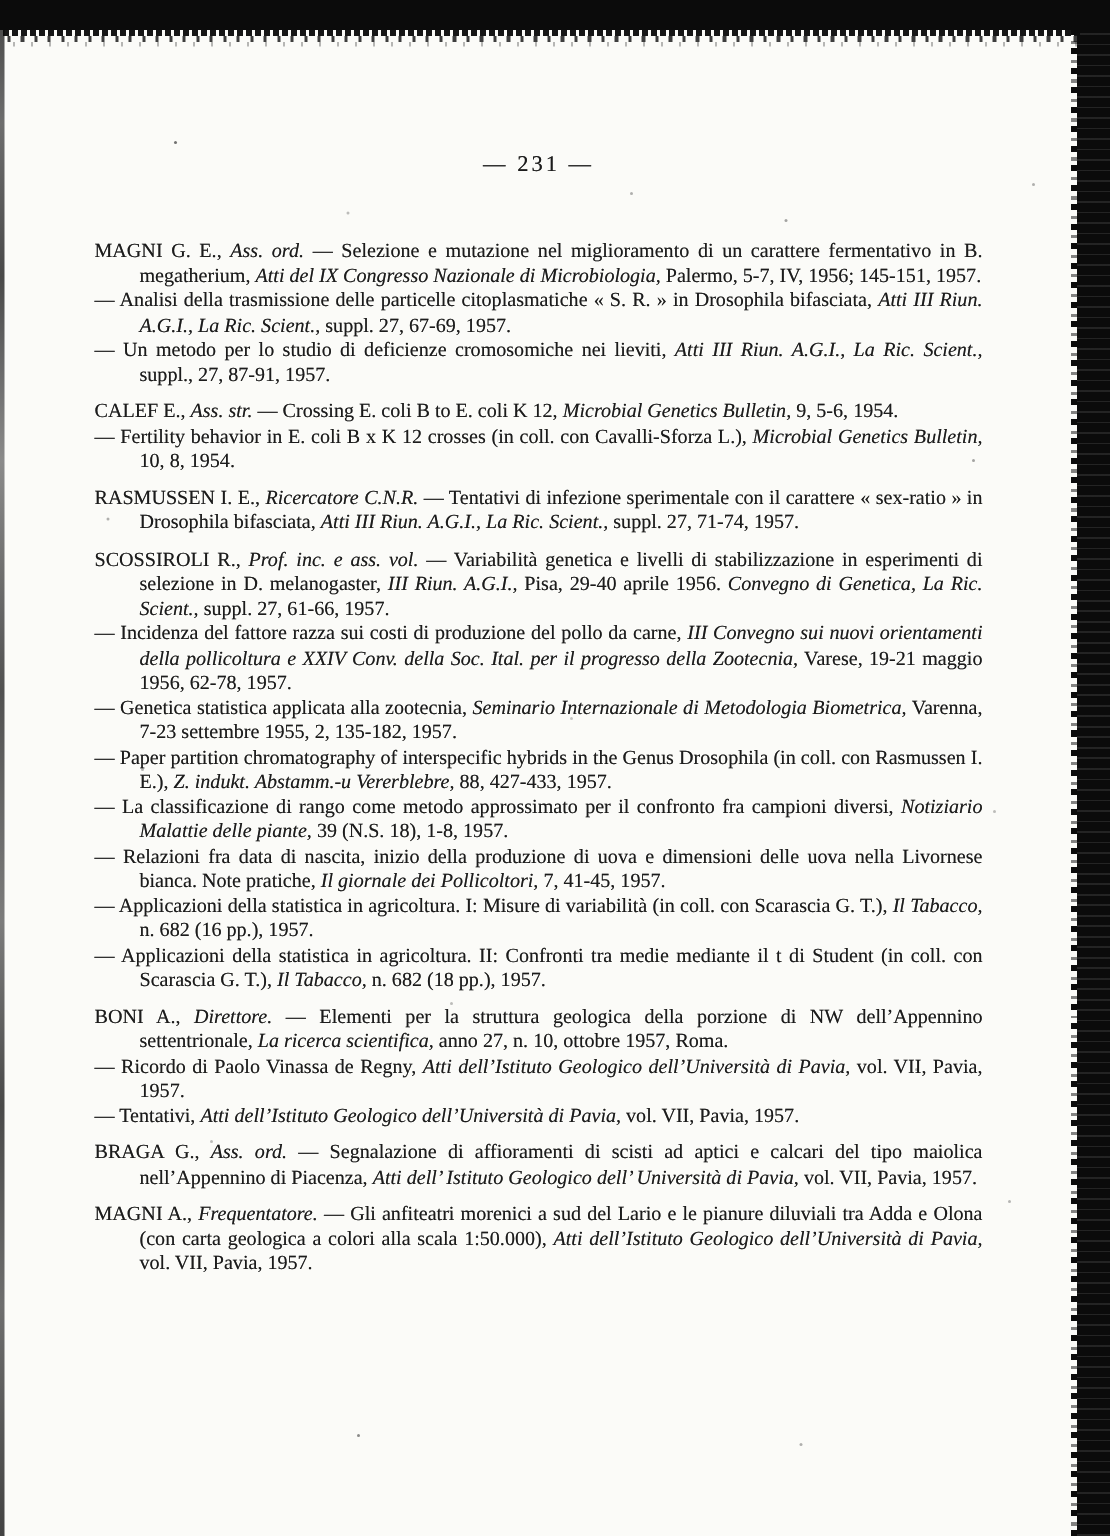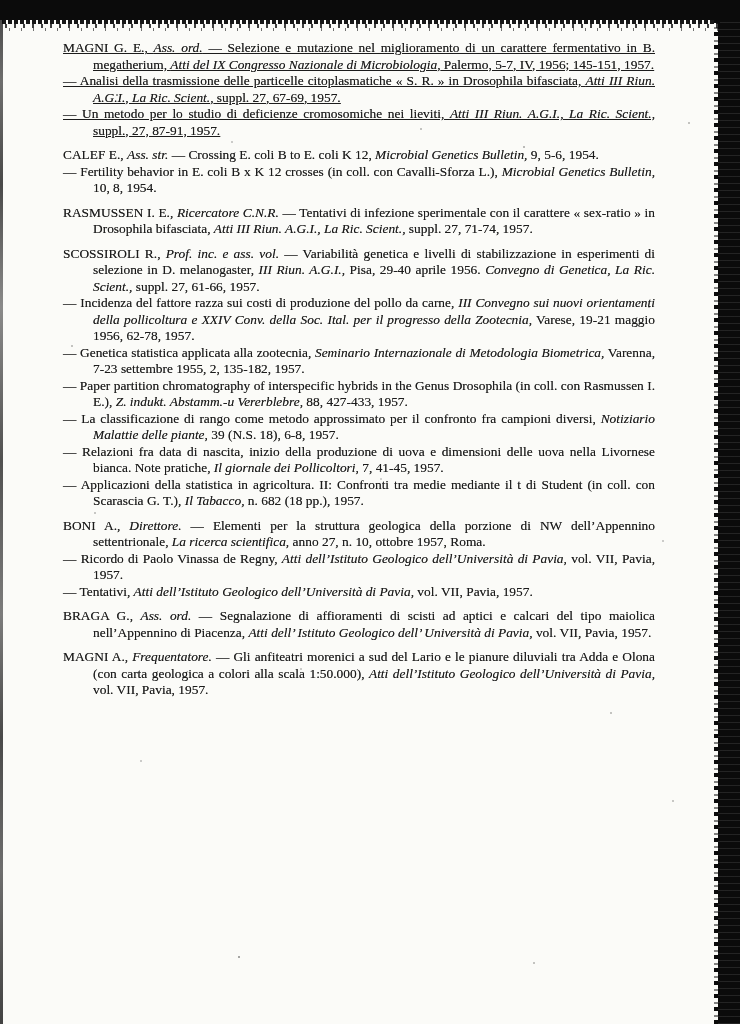--- a/index.html
+++ b/index.html
@@ -85,21 +85,21 @@
   }
   .page-number{
     padding-top:102px;
     text-align:center;
     font-size:15px;
     letter-spacing:2px;
     text-shadow:0 0 .3px rgba(0,0,0,.6);
   }
   .bibliography{margin-top:40px;}
   .entry-group{margin-top:8px;}
-  .entry-group:first-child{margin-top:0;text-decoration:underline;}
+  .entry-group:first-child{margin-top:0;}
   p.entry{
     margin:0;
     padding-left:30px;
     text-indent:-30px;
     text-align:justify;
     font-size:13.4px;
     line-height:16.5px;
     text-shadow:0 0 .3px rgba(0,0,0,.55);
   }
   .it{font-style:italic;}
@@ -115,40 +115,42 @@
 <body>
 
 <div class="paper">
   <div class="edge-top"></div>
   <div class="edge-fringe"></div>
   <div class="edge-right"></div>
   <div class="edge-left"></div>
   <div class="speckles"></div>
 
   <div class="content">
+    <div class="page-number">— 231 —</div>
     <div class="bibliography">
         <div class="entry-group">
           <p class="entry"><span>MAGNI G. E., </span><span class="it">Ass. ord.</span><span> — Selezione e mutazione nel miglioramento di un carattere fermentativo in B. megatherium, </span><span class="it">Atti del IX Congresso Nazionale di Microbiologia,</span><span> Palermo, 5-7, IV, 1956; 145-151, 1957.</span></p>
           <p class="entry"><span>— Analisi della trasmissione delle particelle citoplasmatiche « S. R. » in Drosophila bifasciata, </span><span class="it">Atti III Riun. A.G.I., La Ric. Scient.,</span><span> suppl. 27, 67-69, 1957.</span></p>
           <p class="entry"><span>— Un metodo per lo studio di deficienze cromosomiche nei lieviti, </span><span class="it">Atti III Riun. A.G.I., La Ric. Scient.,</span><span> suppl., 27, 87-91, 1957.</span></p>
         </div>
         <div class="entry-group">
           <p class="entry"><span>CALEF E., </span><span class="it">Ass. str.</span><span> — Crossing E. coli B to E. coli K 12, </span><span class="it">Microbial Genetics Bulletin,</span><span> 9, 5-6, 1954.</span></p>
           <p class="entry"><span>— Fertility behavior in E. coli B x K 12 crosses (in coll. con Cavalli-Sforza L.), </span><span class="it">Microbial Genetics Bulletin,</span><span> 10, 8, 1954.</span></p>
         </div>
         <div class="entry-group">
           <p class="entry"><span>RASMUSSEN I. E., </span><span class="it">Ricercatore C.N.R.</span><span> — Tentativi di infezione sperimentale con il carattere « sex-ratio » in Drosophila bifasciata, </span><span class="it">Atti III Riun. A.G.I., La Ric. Scient.,</span><span> suppl. 27, 71-74, 1957.</span></p>
         </div>
         <div class="entry-group">
           <p class="entry"><span>SCOSSIROLI R., </span><span class="it">Prof. inc. e ass. vol.</span><span> — Variabilità genetica e livelli di stabilizzazione in esperimenti di selezione in D. melanogaster, </span><span class="it">III Riun. A.G.I.,</span><span> Pisa, 29-40 aprile 1956. </span><span class="it">Convegno di Genetica, La Ric. Scient.,</span><span> suppl. 27, 61-66, 1957.</span></p>
           <p class="entry"><span>— Incidenza del fattore razza sui costi di produzione del pollo da carne, </span><span class="it">III Convegno sui nuovi orientamenti della pollicoltura e XXIV Conv. della Soc. Ital. per il progresso della Zootecnia,</span><span> Varese, 19-21 maggio 1956, 62-78, 1957.</span></p>
           <p class="entry"><span>— Genetica statistica applicata alla zootecnia, </span><span class="it">Seminario Internazionale di Metodologia Biometrica,</span><span> Varenna, 7-23 settembre 1955, 2, 135-182, 1957.</span></p>
           <p class="entry"><span>— Paper partition chromatography of interspecific hybrids in the Genus Drosophila (in coll. con Rasmussen I. E.), </span><span class="it">Z. indukt. Abstamm.-u Vererblebre,</span><span> 88, 427-433, 1957.</span></p>
-          <p class="entry"><span>— La classificazione di rango come metodo approssimato per il confronto fra campioni diversi, </span><span class="it">Notiziario Malattie delle piante,</span><span> 39 (N.S. 18), 6-8, 1957.</span></p>
+          <p class="entry"><span>— La classificazione di rango come metodo approssimato per il confronto fra campioni diversi, </span><span class="it">Notiziario Malattie delle piante,</span><span> 39 (N.S. 18), 1-8, 1957.</span></p>
           <p class="entry"><span>— Relazioni fra data di nascita, inizio della produzione di uova e dimensioni delle uova nella Livornese bianca. Note pratiche, </span><span class="it">Il giornale dei Pollicoltori,</span><span> 7, 41-45, 1957.</span></p>
+          <p class="entry"><span>— Applicazioni della statistica in agricoltura. I: Misure di variabilità (in coll. con Scarascia G. T.), </span><span class="it">Il Tabacco,</span><span> n. 682 (16 pp.), 1957.</span></p>
           <p class="entry"><span>— Applicazioni della statistica in agricoltura. II: Confronti tra medie mediante il t di Student (in coll. con Scarascia G. T.), </span><span class="it">Il Tabacco,</span><span> n. 682 (18 pp.), 1957.</span></p>
         </div>
         <div class="entry-group">
           <p class="entry"><span>BONI A., </span><span class="it">Direttore.</span><span> — Elementi per la struttura geologica della porzione di NW dell’Appennino settentrionale, </span><span class="it">La ricerca scientifica,</span><span> anno 27, n. 10, ottobre 1957, Roma.</span></p>
           <p class="entry"><span>— Ricordo di Paolo Vinassa de Regny, </span><span class="it">Atti dell’Istituto Geologico dell’Università di Pavia,</span><span> vol. VII, Pavia, 1957.</span></p>
           <p class="entry"><span>— Tentativi, </span><span class="it">Atti dell’Istituto Geologico dell’Università di Pavia,</span><span> vol. VII, Pavia, 1957.</span></p>
         </div>
         <div class="entry-group">
           <p class="entry"><span>BRAGA G., </span><span class="it">Ass. ord.</span><span> — Segnalazione di affioramenti di scisti ad aptici e calcari del tipo maiolica nell’Appennino di Piacenza, </span><span class="it">Atti dell’ Istituto Geologico dell’ Università di Pavia,</span><span> vol. VII, Pavia, 1957.</span></p>
         </div>

